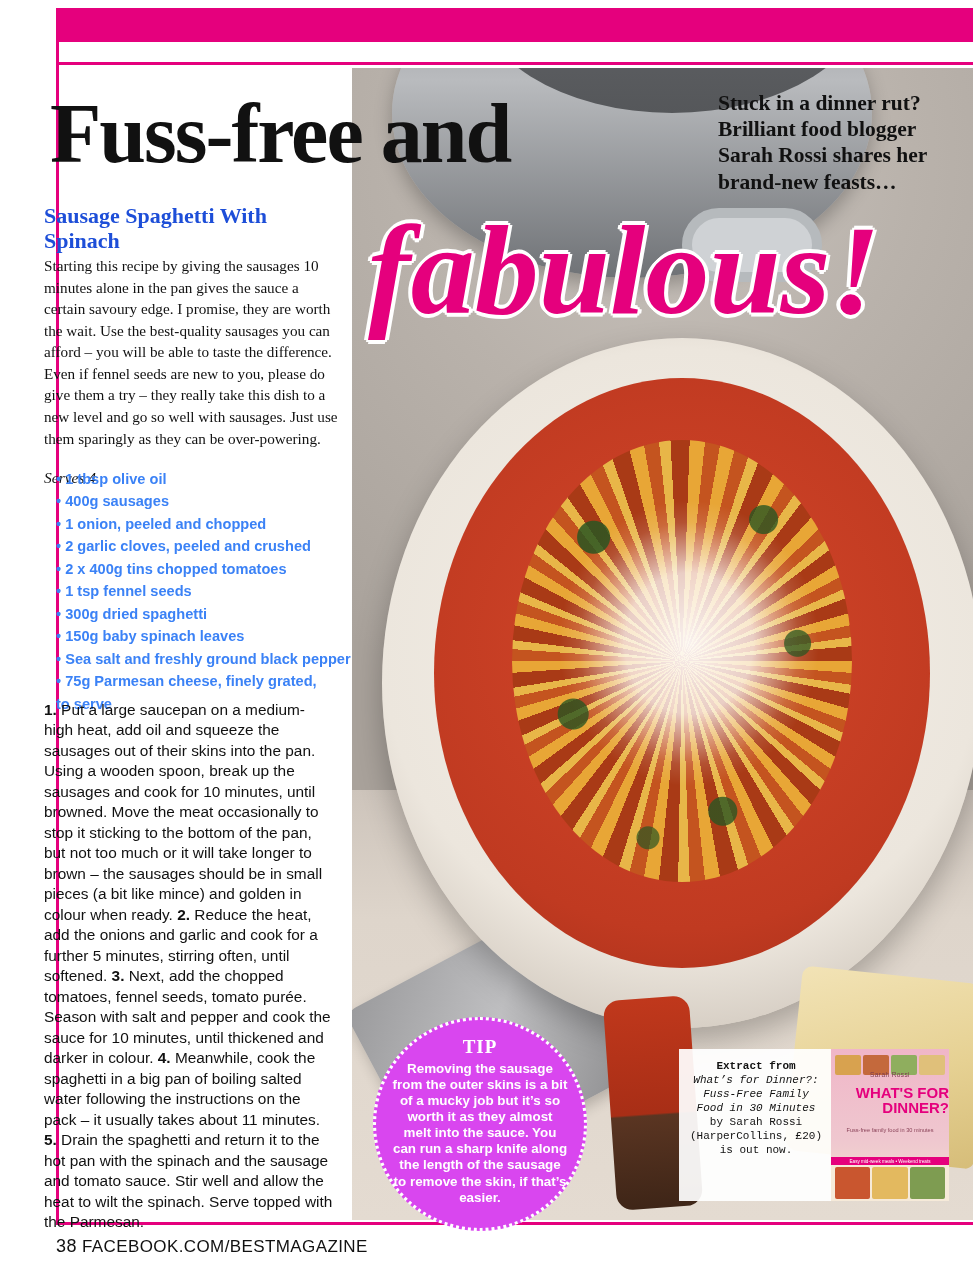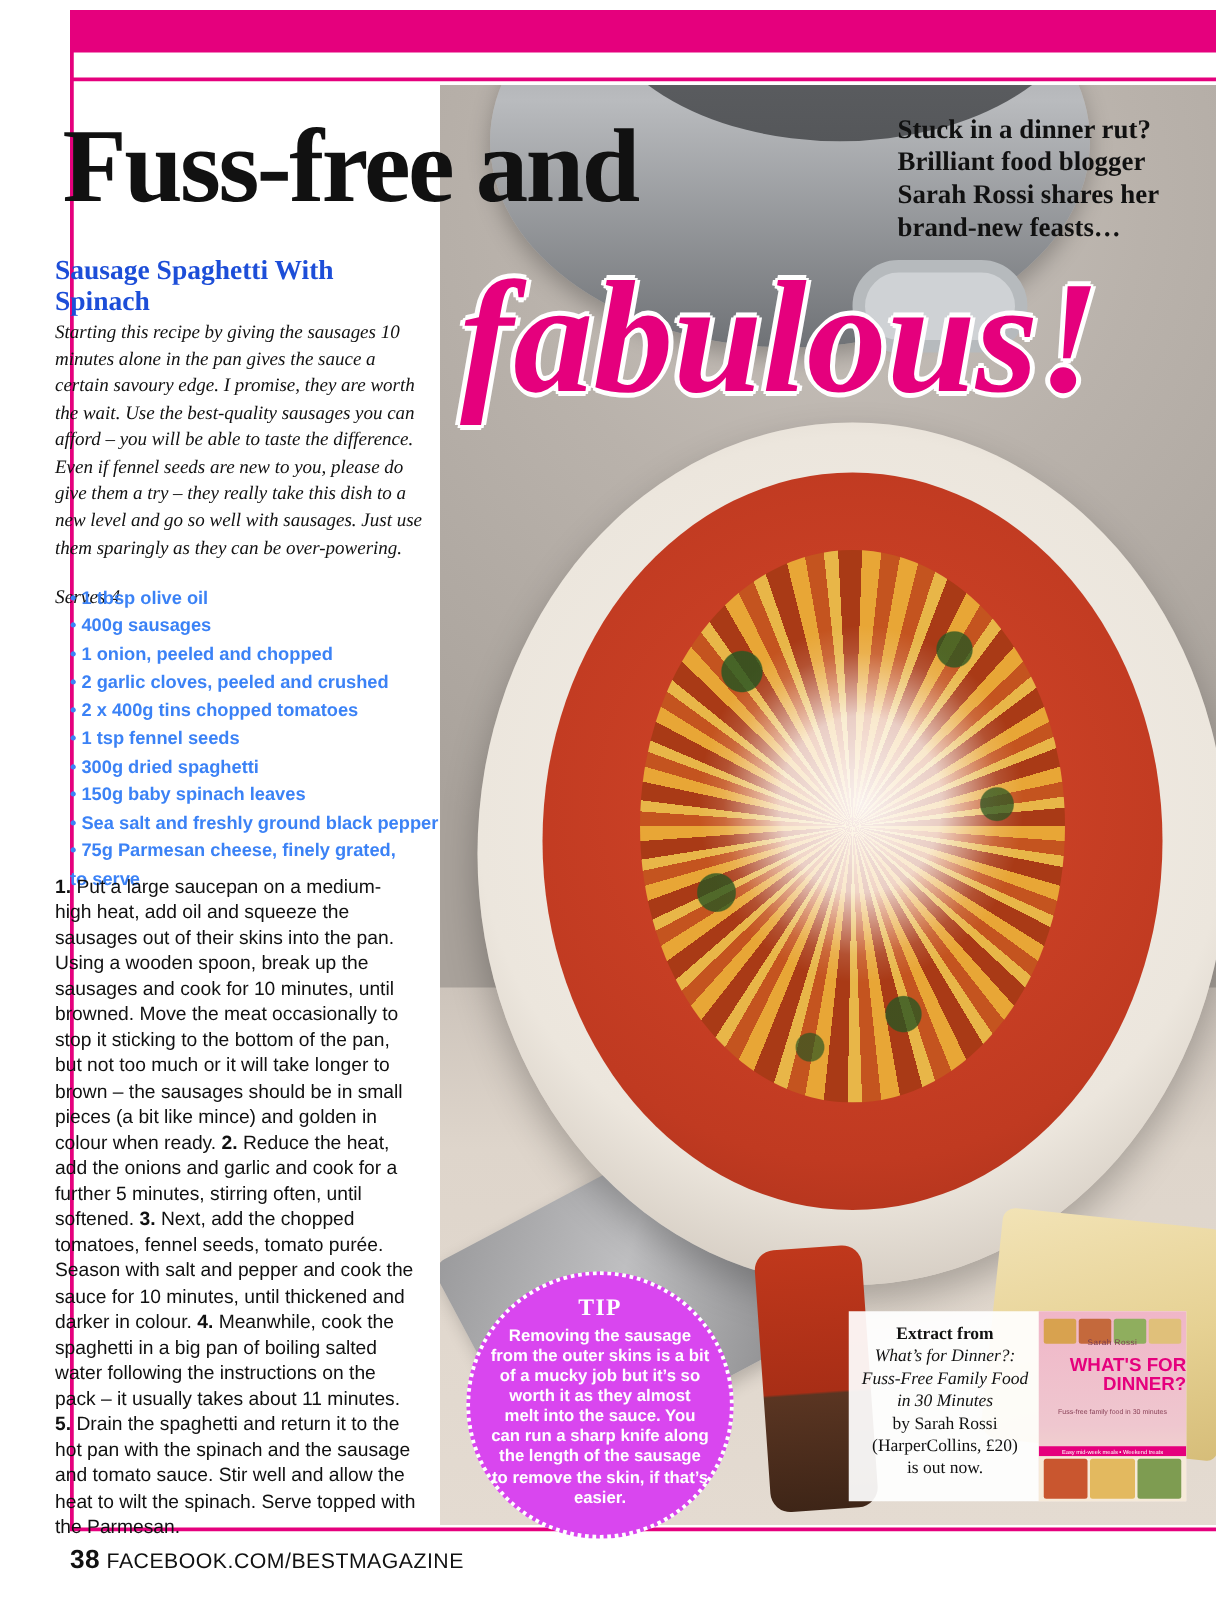--- a/index.html
+++ b/index.html
@@ -232,21 +232,20 @@
     font-size: 22px;
     line-height: 1.12;
     color: #1d4ed8;
   }
   .intro {
     position: absolute;
     left: 44px;
     top: 255px;
     width: 296px;
     font-family: "Liberation Serif", serif;
-    font-style: italic;
     font-size: 15.2px;
     line-height: 1.42;
     color: #111;
     text-align: left;
   }
   .serves {
     position: absolute;
     left: 44px;
     top: 437px;
     font-family: "Liberation Serif", serif;
@@ -314,22 +313,22 @@
     width: 270px;
     height: 152px;
     background: rgba(255,255,255,0.93);
     display: flex;
   }
   .extract-text {
     width: 152px;
     padding: 10px 6px 0 8px;
     box-sizing: border-box;
     text-align: center;
-    font-family: Liberation Serif, serif;
-    font-size: 14px;
+    font-family: Liberation Mono, monospace;
+    font-size: 11px;
     line-height: 1.28;
     color: #111;
   }
   .extract-text .hdr { font-weight: bold; }
   .extract-text .ital { font-style: italic; }
   .book {
     position: relative;
     width: 118px;
     height: 152px;
     background: linear-gradient(180deg, #f0b6c8 0%, #efc7cf 60%, #f4e2cf 100%);
@@ -406,22 +405,22 @@
   
   .footer {
     position: absolute;
     left: 56px;
     top: 1236px;
     font-size: 17px;
     letter-spacing: 0.4px;
     color: #111;
   }
   .footer .pg {
-    font-weight: bold;
-    font-size: 21px;
+    font-weight: normal;
+    font-size: 18px;
   }
 </style>
 </head>
 <body>
 
 <div class="top-bar"></div>
 <div class="top-rule"></div>
 <div class="left-rule"></div>
 <div class="bottom-rule"></div>
 

